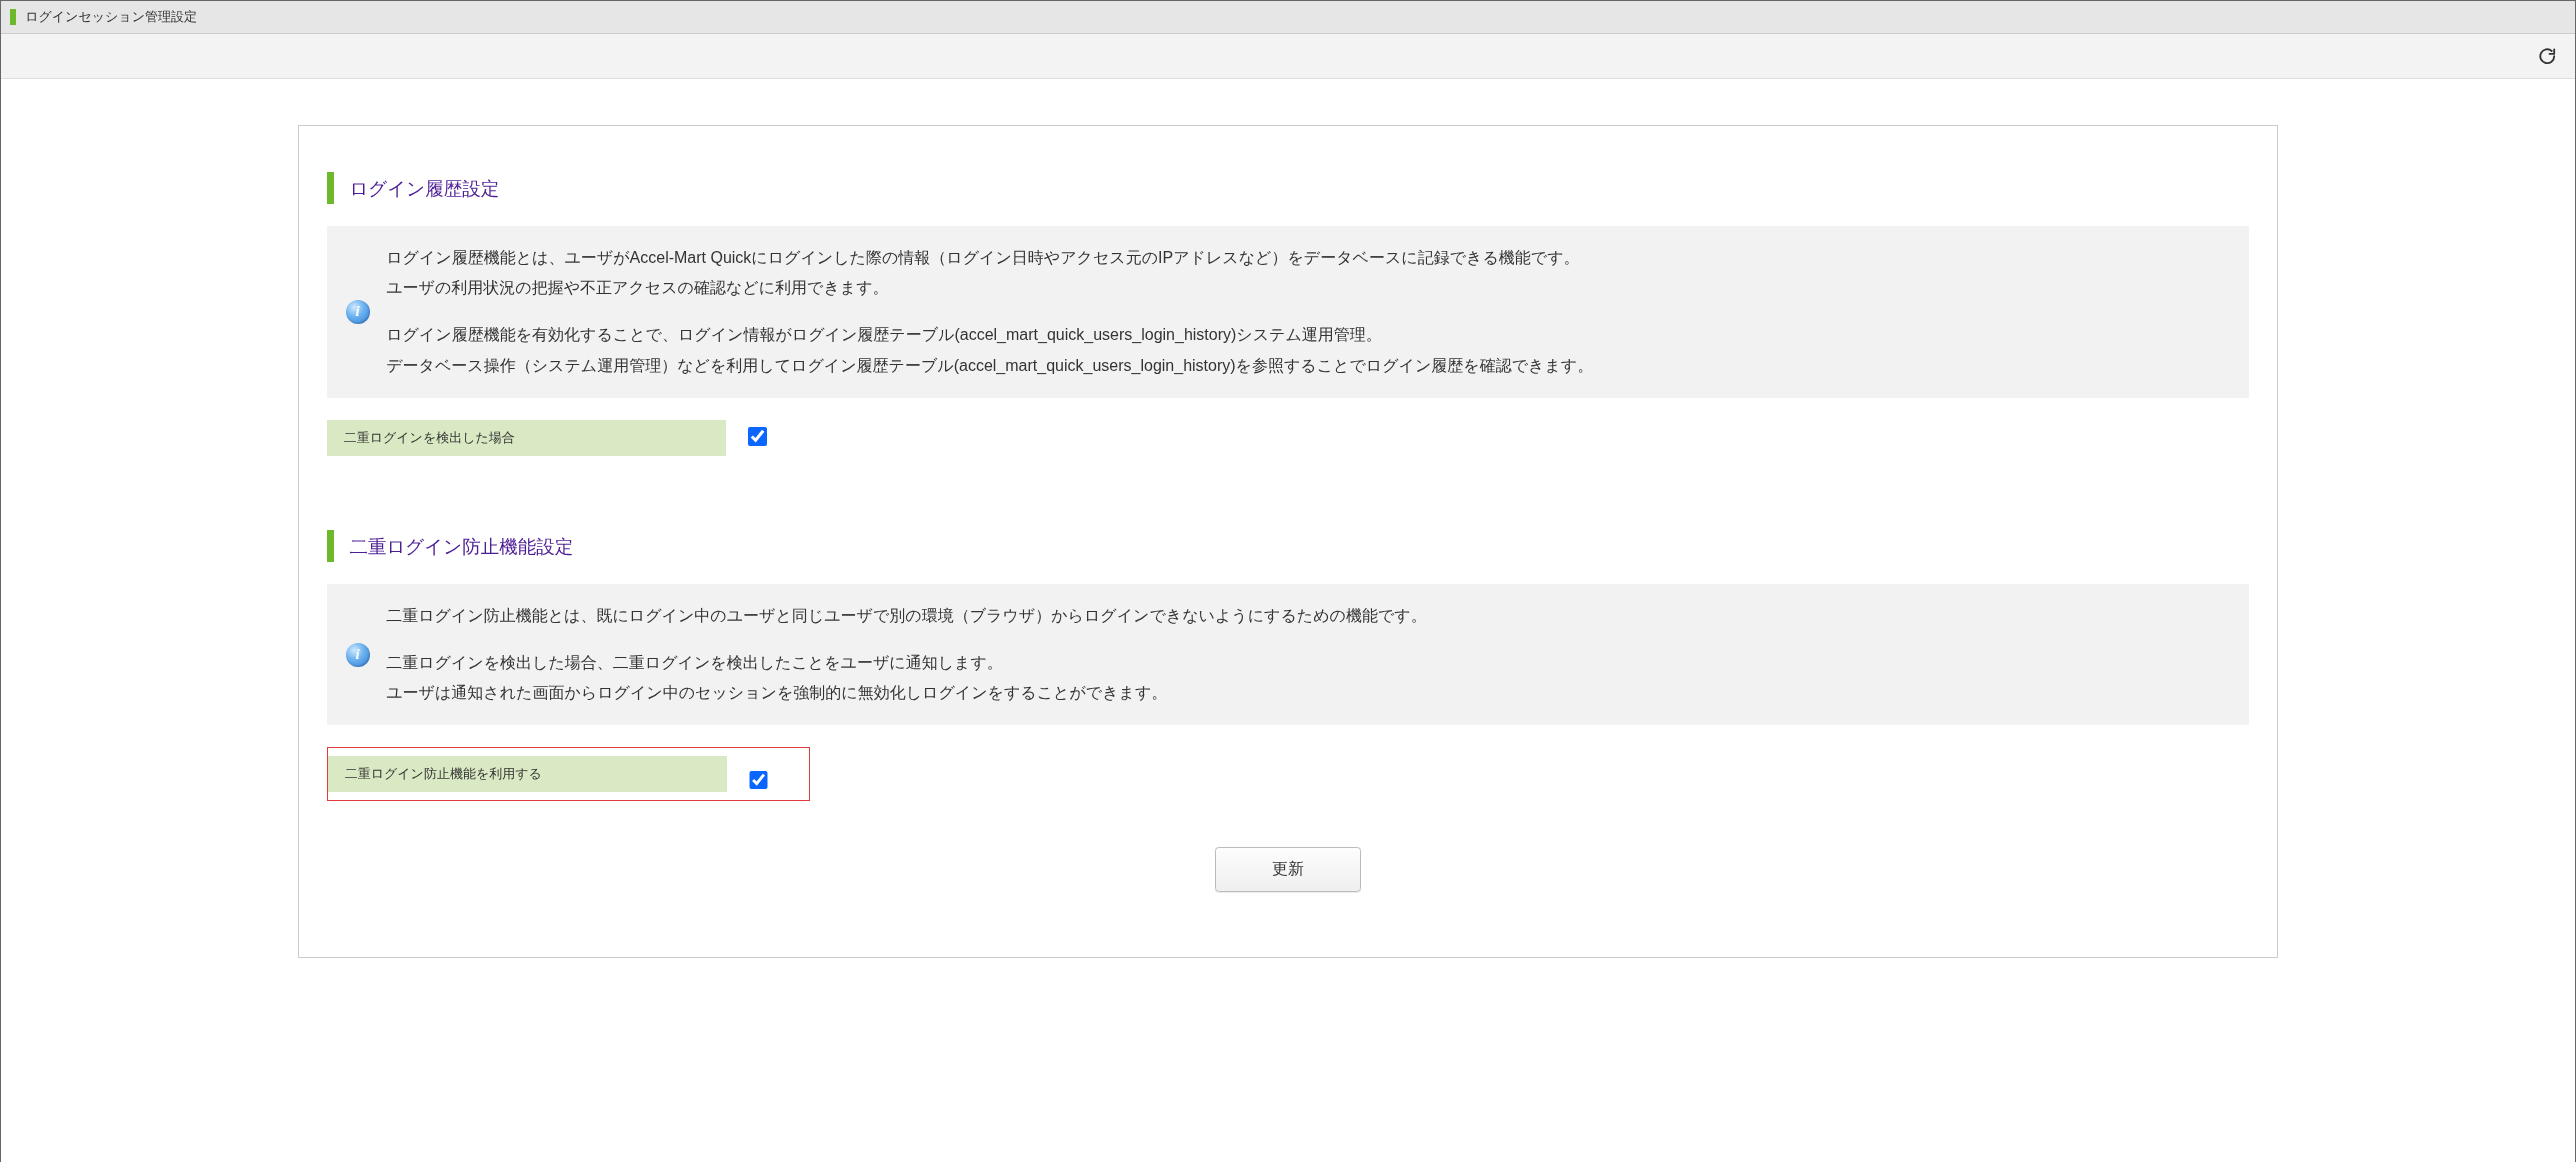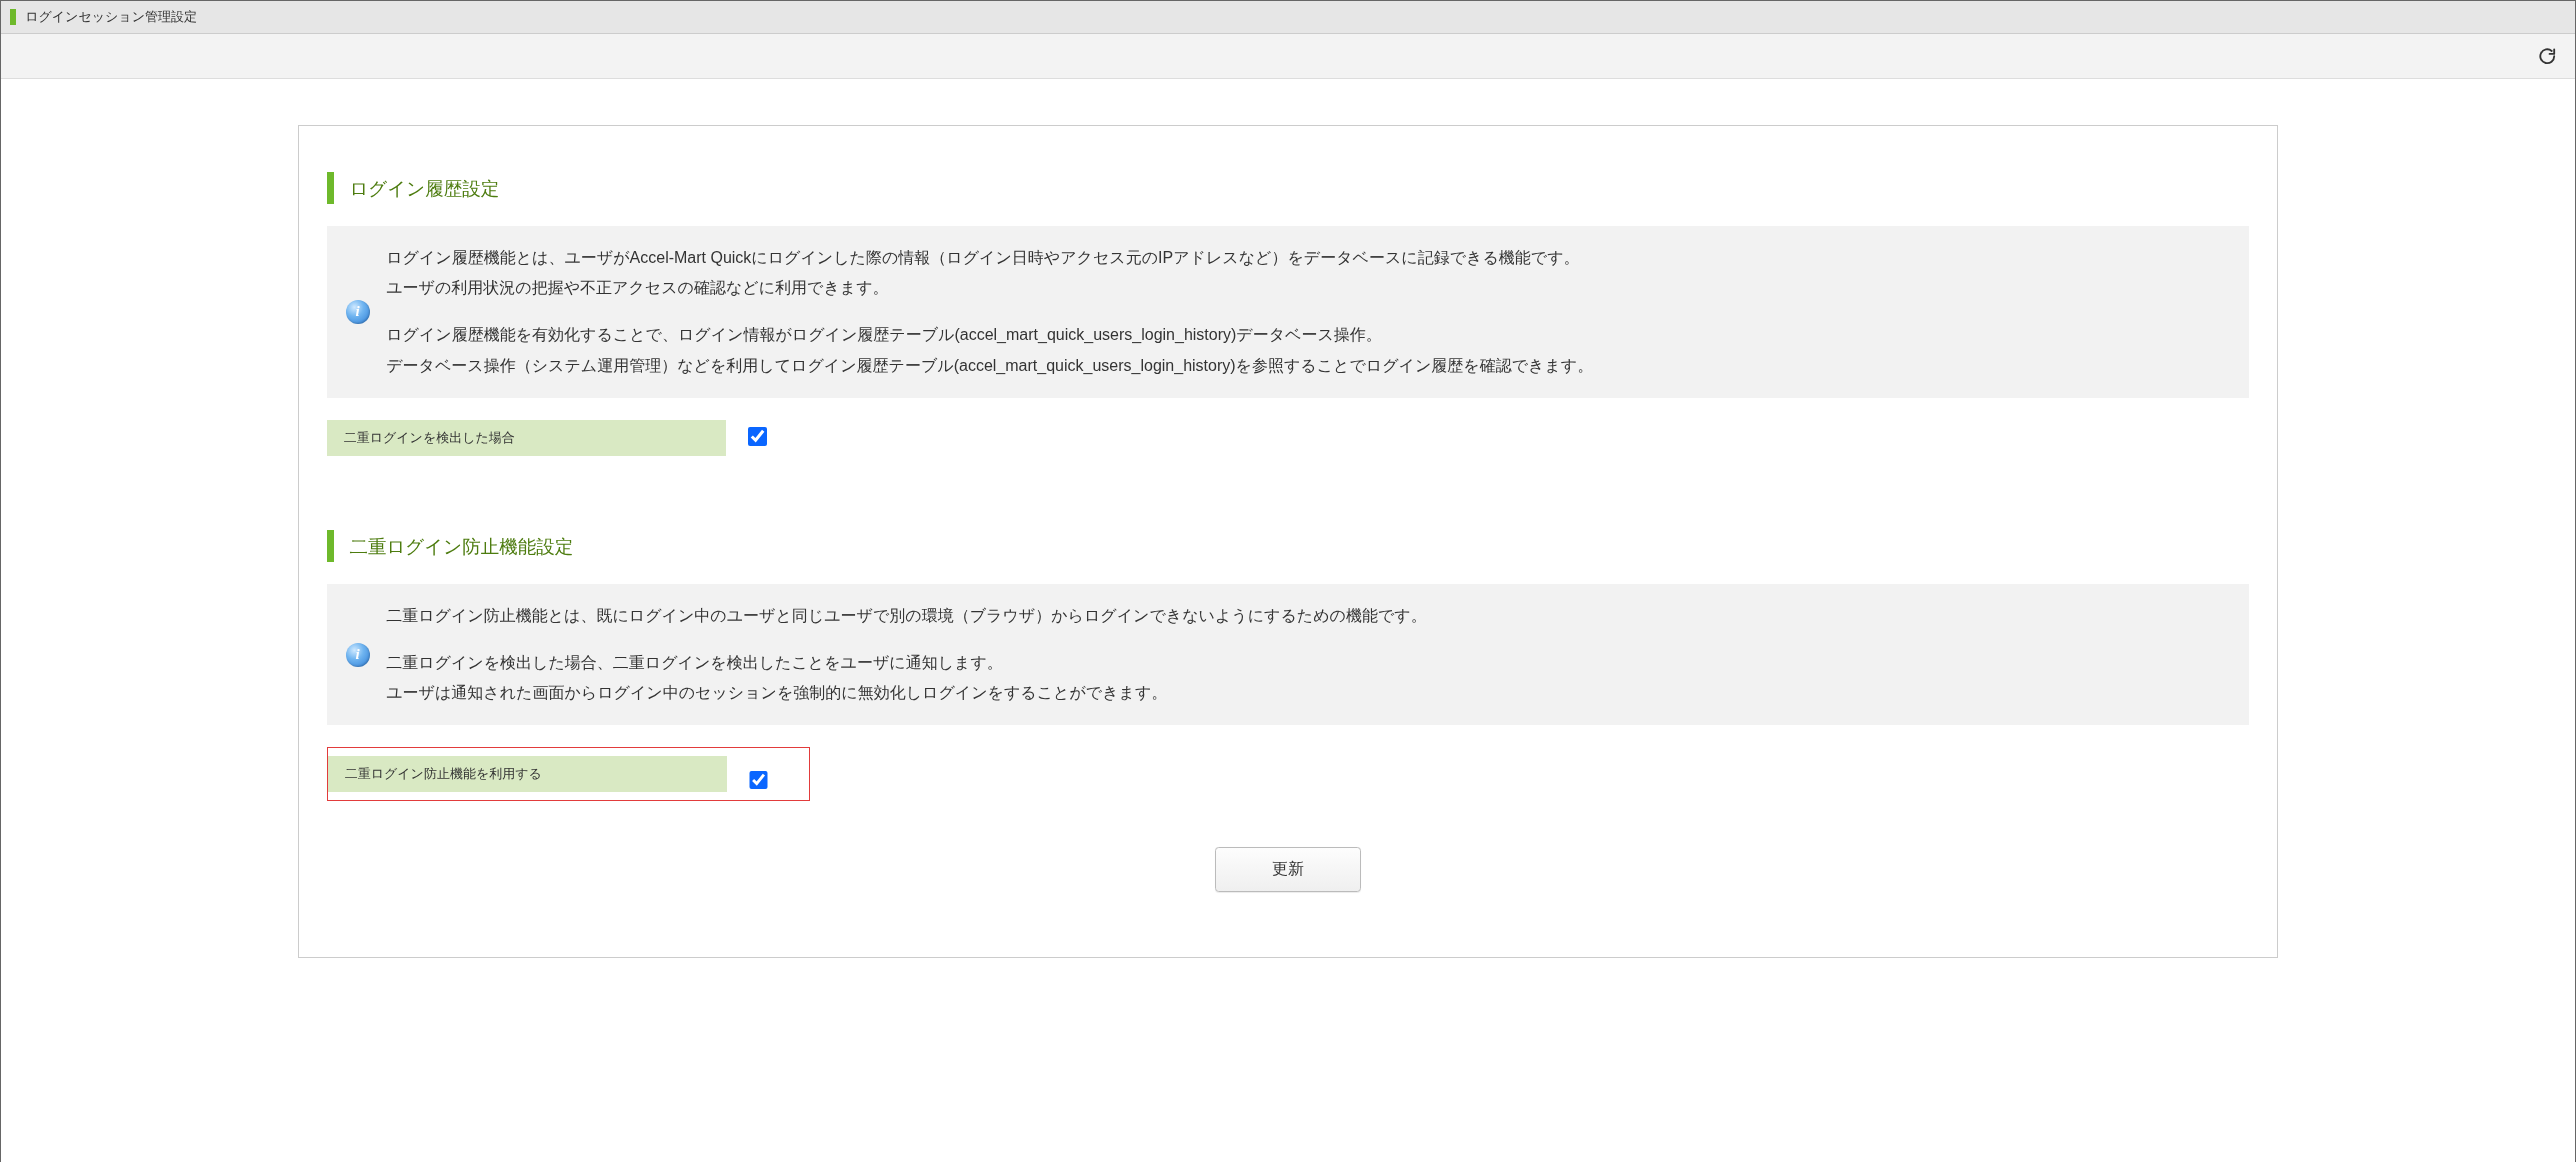--- a/index.html
+++ b/index.html
@@ -64,21 +64,21 @@
   }
   .section-accent {
     width: 7.4px;
     height: 32px;
     background: #6eb92b;
     margin-right: 15px;
   }
   .section-title {
     font-size: 18.5px;
     font-weight: normal;
-    color: #4d7c0f;
+    color: #4c1d95;
   }
   .info-box {
     background: #f2f2f2;
     padding: 16.7px 18.5px;
     display: flex;
     align-items: center;
     gap: 16.7px;
     margin-bottom: 22px;
   }
   .info-icon {
@@ -177,21 +177,21 @@
       <div class="section-heading">
         <div class="section-accent"></div>
         <div class="section-title">ログイン履歴設定</div>
       </div>
 
       <div class="info-box">
         <div class="info-icon">i</div>
         <div class="info-text">
           <p>ログイン履歴機能とは、ユーザがAccel-Mart Quickにログインした際の情報（ログイン日時やアクセス元のIPアドレスなど）をデータベースに記録できる機能です。</p>
           <p>ユーザの利用状況の把握や不正アクセスの確認などに利用できます。</p>
-          <p class="para-gap">ログイン履歴機能を有効化することで、ログイン情報がログイン履歴テーブル(accel_mart_quick_users_login_history)データベース操作。</p>
+          <p class="para-gap">ログイン履歴機能を有効化することで、ログイン情報がログイン履歴テーブル(accel_mart_quick_users_login_history)システム運用管理。</p>
           <p>データベース操作（システム運用管理）などを利用してログイン履歴テーブル(accel_mart_quick_users_login_history)を参照することでログイン履歴を確認できます。</p>
         </div>
       </div>
 
       <div class="field-row">
         <div class="field-label">二重ログインを検出した場合</div>
         <div class="field-control">
           <input type="checkbox" class="checkbox" checked="" style="">
         </div>
       </div>

